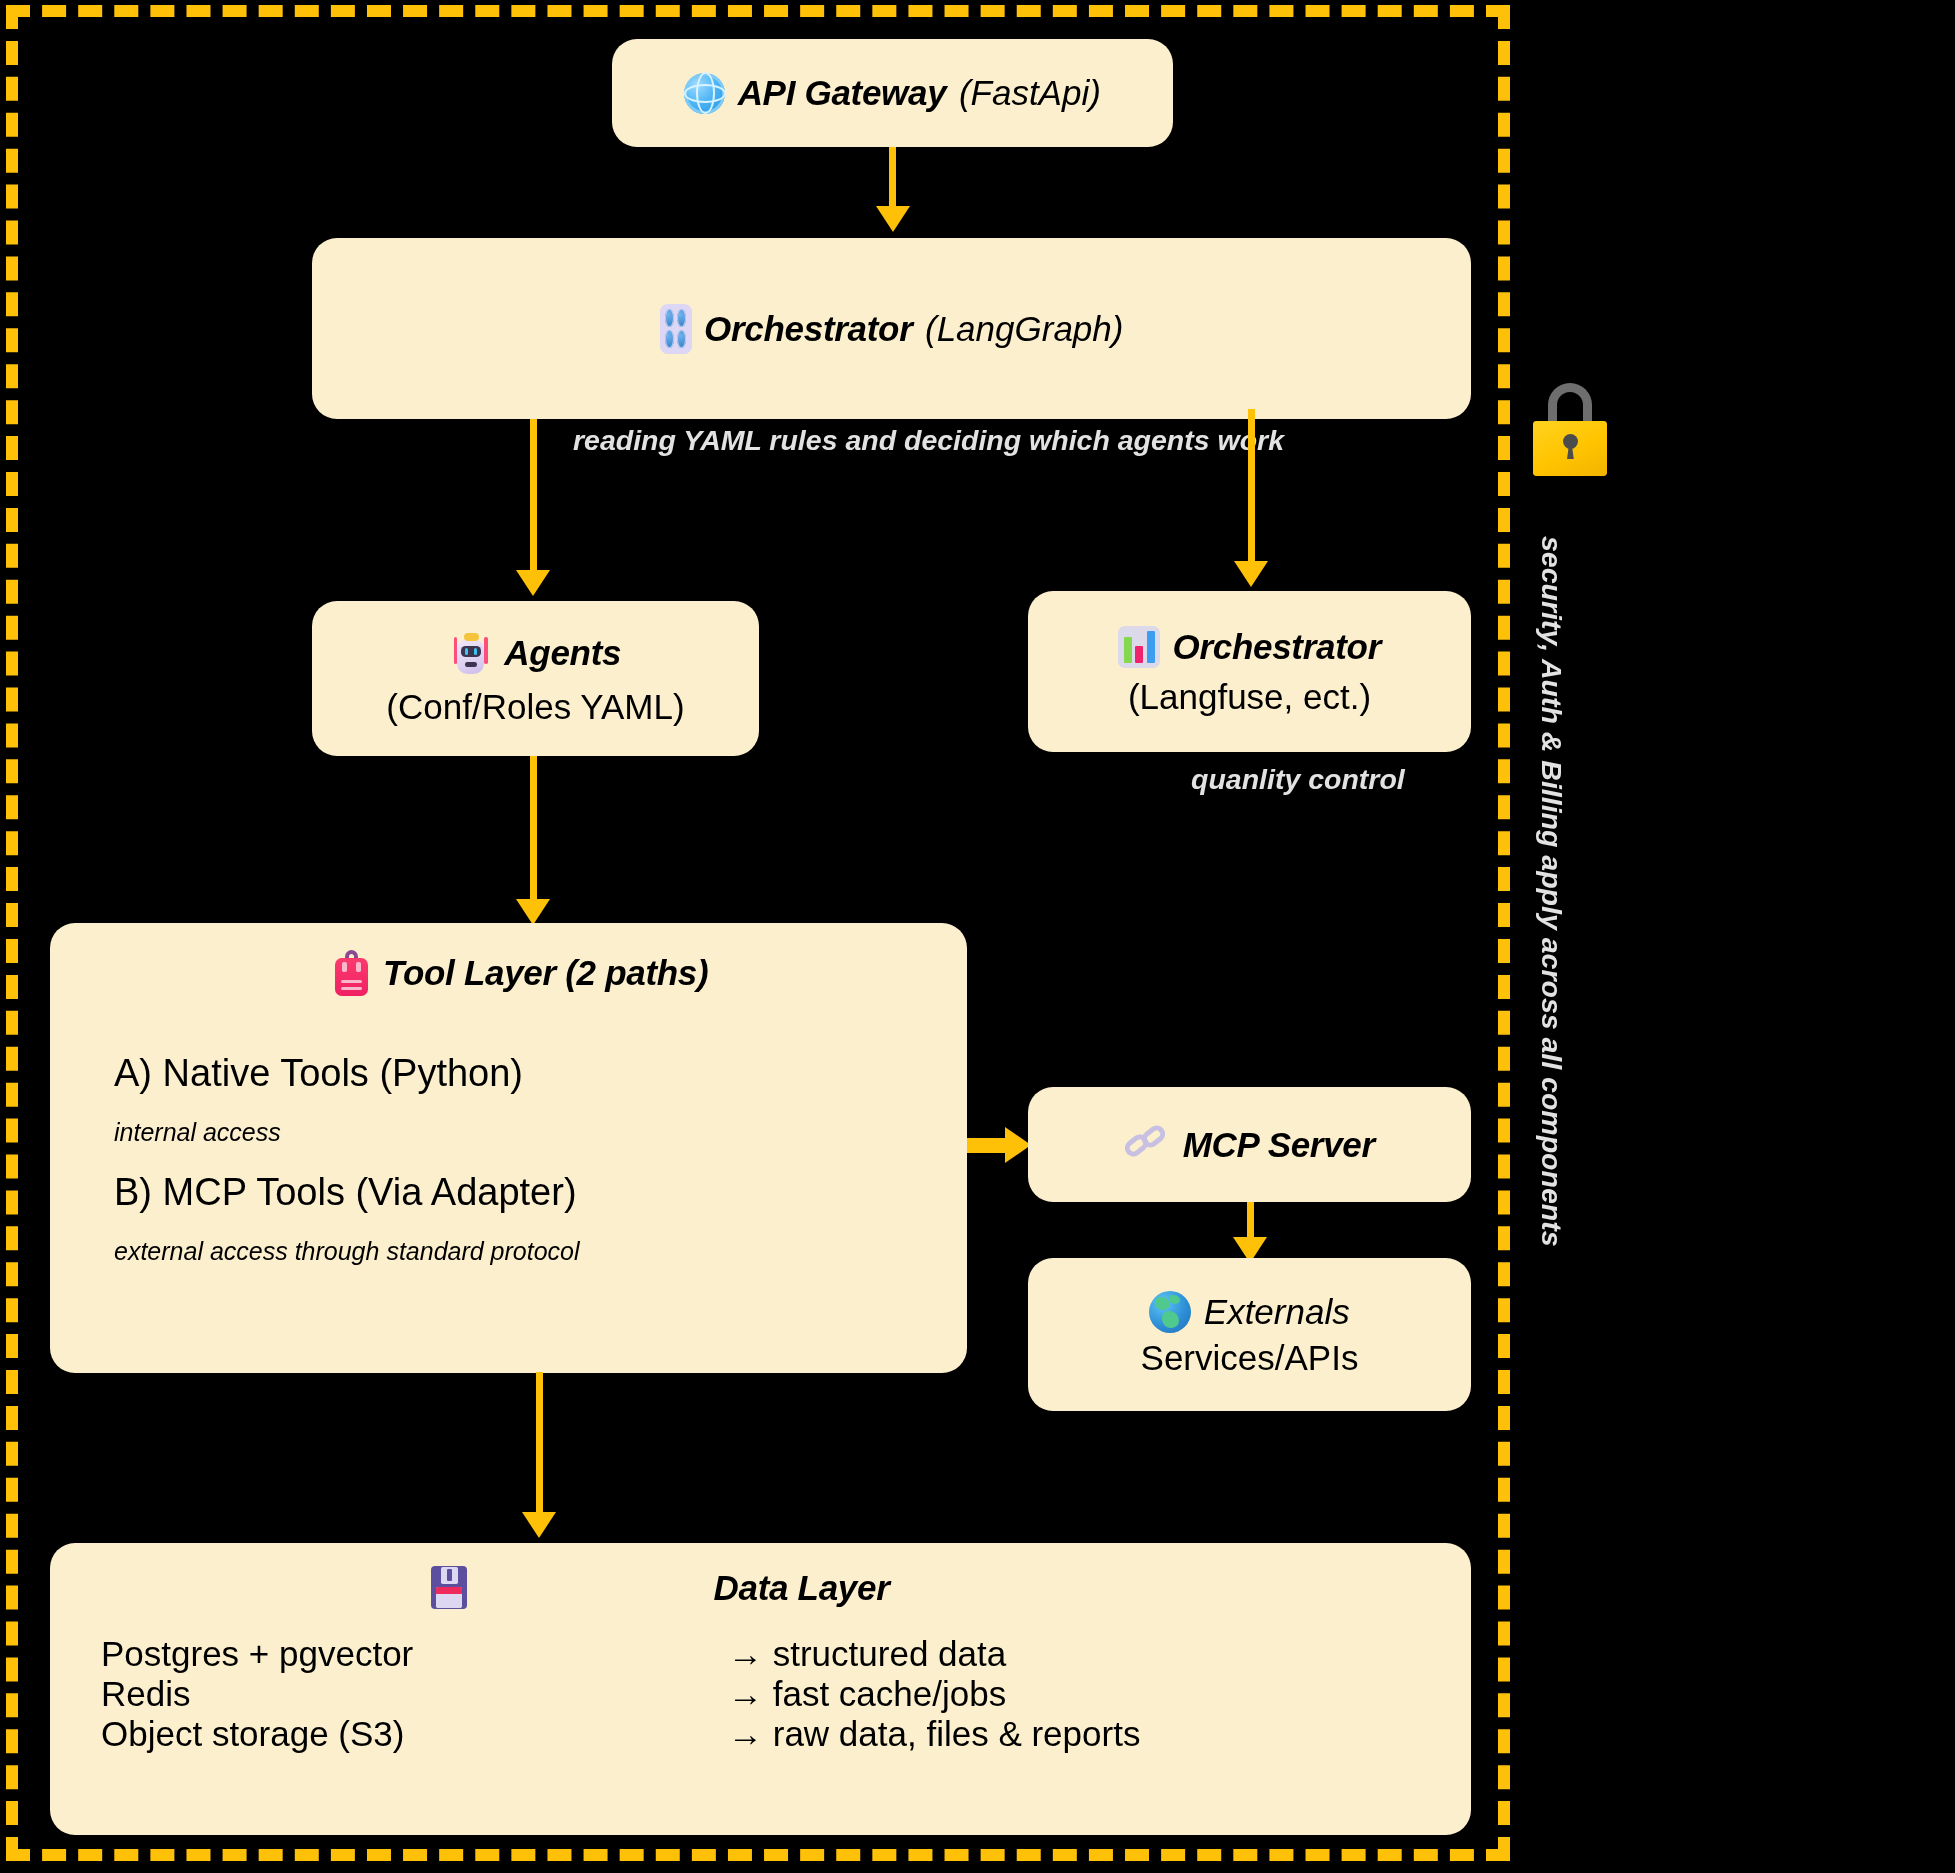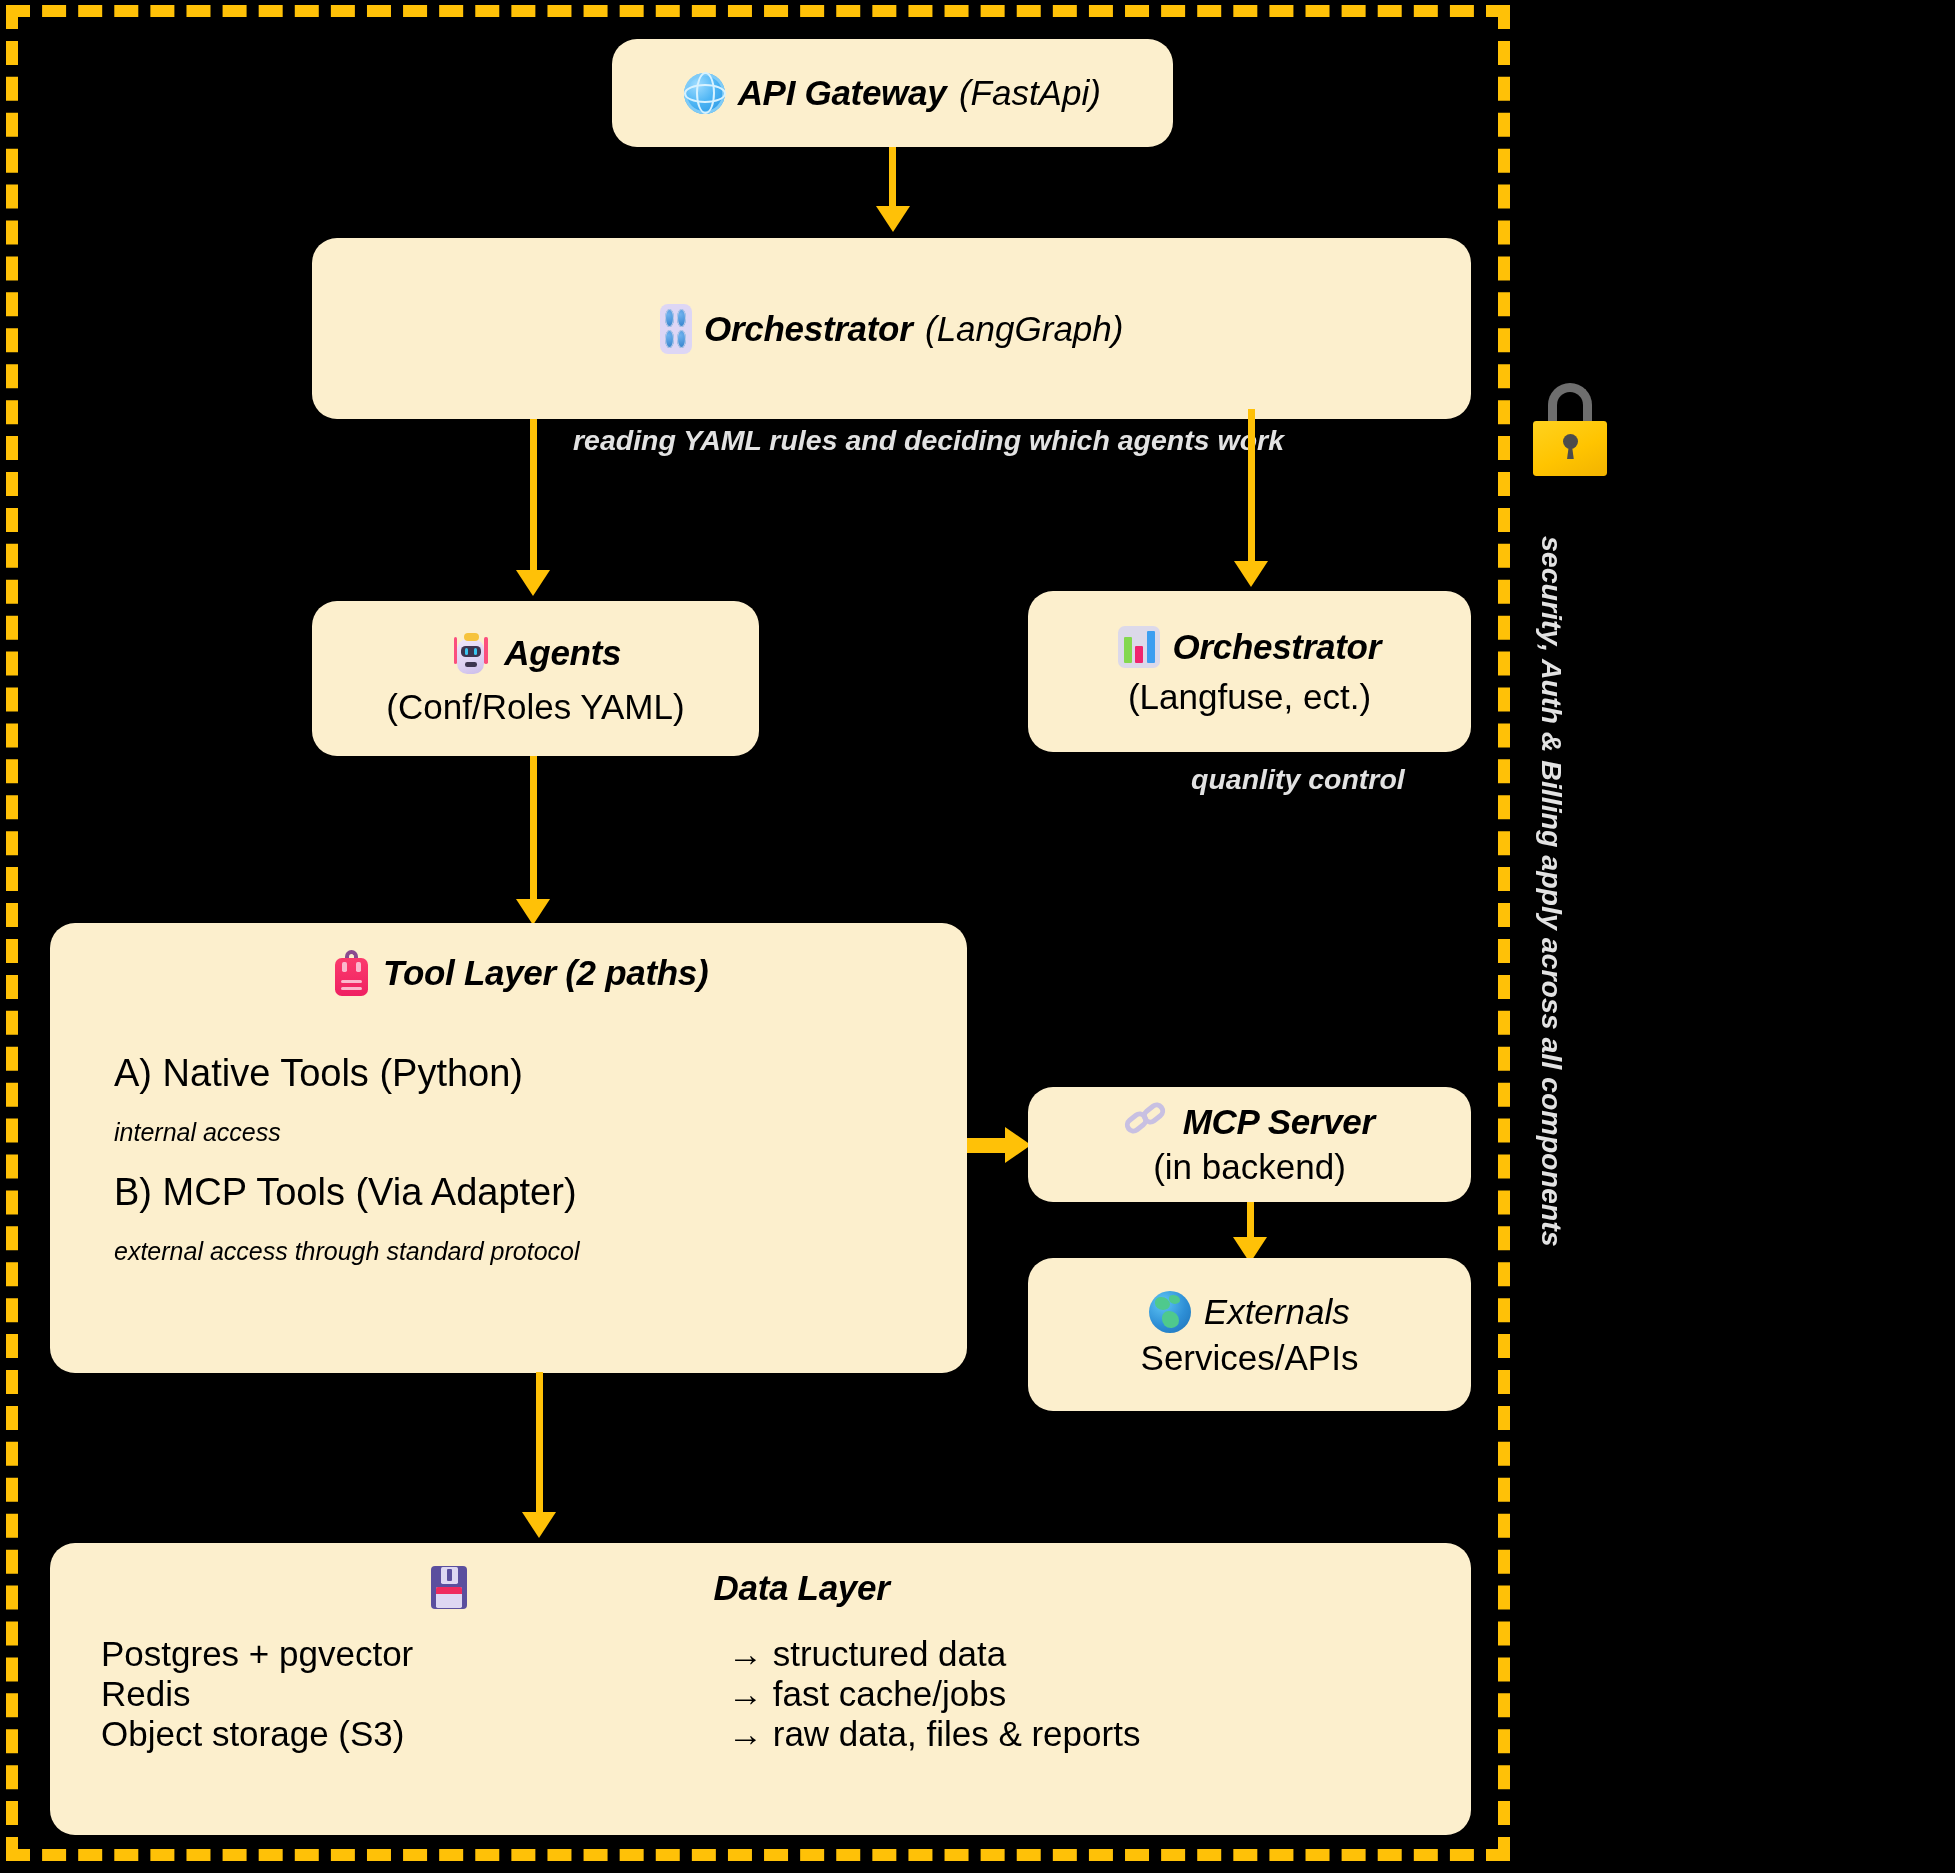--- a/index.html
+++ b/index.html
@@ -386,21 +386,20 @@
   <div class="hhead" style="left:1005px; top:1127px;"></div>
 
   <div class="node" style="left:1028px; top:1087px; width:443px; height:115px; justify-content:center; gap:5.7px;">
     <div class="row">
       <span class="ico ico-link">
         <i class="l1"></i>
           <i class="l2"></i>
       </span>
       <span class="ttl">MCP Server</span>
     </div>
-    <div class="sub">(in backend)</div>
   </div>
 
   <div class="vline" style="left:1247px; top:1202px; height:40px;"></div>
   <div class="vhead" style="left:1233px; top:1237px;"></div>
 
   <div class="node" style="left:1028px; top:1258px; width:443px; height:153px; justify-content:center; gap:5.7px;">
     <div class="row">
       <span class="ico ico-earth">
         <s class="c1"></s>
           <s class="c2"></s>

